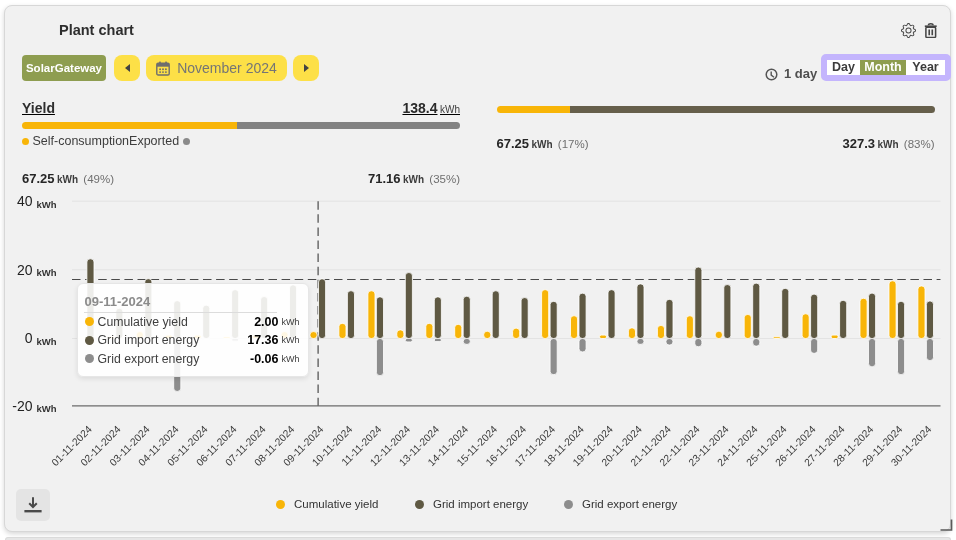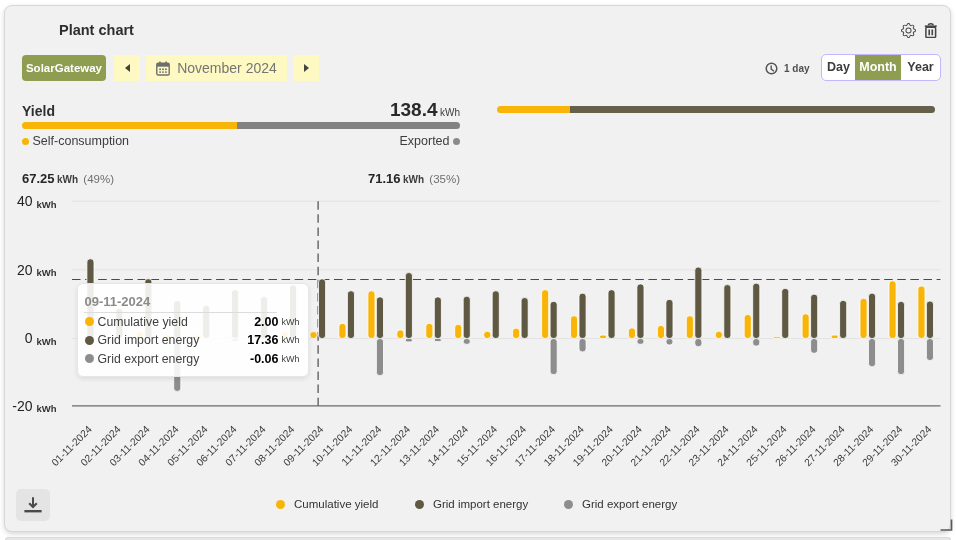--- a/index.html
+++ b/index.html
@@ -2,45 +2,45 @@
 <html><head><meta charset="utf-8">
 <style>
 * { margin:0; padding:0; box-sizing:border-box; }
 html,body { width:956px; height:540px; background:#fff;
   font-family:"Liberation Sans", sans-serif; overflow:hidden; position:relative; }
 .abs { position:absolute; }
 .card { position:absolute; left:4px; top:5px; width:947px; height:527px;
   background:#f1f1f1; border:1px solid #d7d7d7; border-radius:8px;
   box-shadow:0 2px 5px rgba(0,0,0,0.16); }
 .title { left:22px; top:21.5px; font-size:14.5px; font-weight:700; color:#2e2e2e;margin-left:37px; }
-.btn { position:absolute; background:#fef9c3; border-radius:0; }
+.btn { position:absolute; background:#fde047; border-radius:8px; }
 .pill { position:absolute; left:22px; top:55px; width:84px; height:26px; background:#8e9d50;
   border-radius:4px; color:#fff; font-weight:700; font-size:11.5px;
   display:flex; align-items:center; justify-content:center; }
 .navb { top:55px; width:26px; height:26px; display:flex; align-items:center; justify-content:center; }
 .dateb { left:146px; top:55px; width:141px; height:26px; display:flex;
   align-items:center; justify-content:center; gap:7px; color:#757575; font-size:14px; }
 .tri-l { width:0; height:0; border-top:4px solid transparent; border-bottom:4px solid transparent;
   border-right:5.5px solid #424242; }
 .tri-r { width:0; height:0; border-top:4px solid transparent; border-bottom:4px solid transparent;
   border-left:5.5px solid #424242; }
-.oneday { left:765px; top:55px; height:26px; display:flex; align-items:center; gap:6px;
-  color:#4f4f4f; font-size:10px; font-weight:700; }
-.seg { left:821px; top:54px; height:26.5px; background:#fff; border:1px solid #c4b5fd;
+.oneday { left:765px; top:55px; height:26px; display:flex; align-items:flex-end; gap:6px;
+  color:#4f4f4f; font-size:13px; font-weight:700; }
+.seg { left:821px; top:54px; height:26.5px; background:#fff; border:6px solid #c4b5fd;
   border-radius:5px; display:flex; overflow:hidden; font-size:12.5px; font-weight:700; color:#3c3c3c; }
 .seg div { display:flex; align-items:center; justify-content:center; }
 .col { position:absolute; top:99px; width:438px; }
 .colL { left:22px; } .colR { left:496.5px; }
-.srow1 { display:flex; justify-content:space-between; align-items:baseline; height:16px; }
+.srow1 { display:flex; justify-content:space-between; align-items:baseline; height:16px;text-decoration:underline; }
 .sname { font-size:14px; font-weight:700; color:#2e2e2e; }
-.sval b { font-size:19px; color:#2a2a2a; }
+.sval b { font-size:14px; color:#2a2a2a; }
 .kwh { font-size:10px; color:#3c3c3c; margin-left:2.5px; }
 .srow3 .kwh { font-weight:700; }
 .pbar { margin-top:6.5px; height:7px; border-radius:3.5px; overflow:hidden; display:flex; }
-.srow2 { margin-top:6px; display:flex; justify-content:space-between; align-items:center;
+.srow2 { margin-top:6px; display:flex; align-items:center;
   font-size:12.5px; color:#3d3d3d; height:13px; }
 .dot { display:inline-block; width:7px; height:7px; border-radius:50%; }
 .srow3 { margin-top:21px; display:flex; justify-content:space-between; align-items:baseline; height:14px; }
 .srow3 b { font-size:13px; color:#262626; }
 .pct { font-size:11.5px; color:#6f6f6f; margin-left:2px; }
 .tooltip { position:absolute; left:76.5px; top:282.5px; width:232.5px; height:94px;
   background:rgba(255,255,255,0.89); border:1px solid #e6e6e6; border-radius:6px;
   box-shadow:0 2px 5px rgba(0,0,0,0.09); }
 .tt-title { height:28px; line-height:35px; padding-left:7px; font-size:13px;
   font-weight:700; color:#8b8b8b; border-bottom:none; }
@@ -126,20 +126,24 @@
     </div>
   <div class="srow3">
       <span><b>67.25</b><span class="kwh">kWh</span><span class="pct"> (49%)</span></span>
     <span><b>71.16</b><span class="kwh">kWh</span><span class="pct"> (35%)</span></span>
     </div>
 </div>
 <div class="col colR">
   <div class="pbar">
       <div style="width:16.8%;background:#f8b508"></div>
       <div style="flex:1;background:#665f4b"></div>
+    </div>
+  <div class="srow3">
+      <span><b>67.25</b><span class="kwh">kWh</span><span class="pct"> (17%)</span></span>
+    <span><b>327.3</b><span class="kwh">kWh</span><span class="pct"> (83%)</span></span>
     </div>
 </div>
 
 <svg class="abs" style="left:0;top:0" width="956" height="540" viewBox="0 0 956 540">
 <line x1="72.0" y1="201.2" x2="940.5" y2="201.2" stroke="#e3e3e3" stroke-width="1"></line>
 <line x1="72.0" y1="269.8" x2="940.5" y2="269.8" stroke="#e3e3e3" stroke-width="1"></line>
 <line x1="72.0" y1="338.5" x2="940.5" y2="338.5" stroke="#e3e3e3" stroke-width="1"></line>
 <text x="32.5" y="206.0" text-anchor="end" font-size="14" font-weight="400" fill="#222">40</text>
     <text x="36.5" y="207.6" font-size="9.5" font-weight="700" fill="#333">kWh</text>
     <text x="32.5" y="274.6" text-anchor="end" font-size="14" font-weight="400" fill="#222">20</text>

